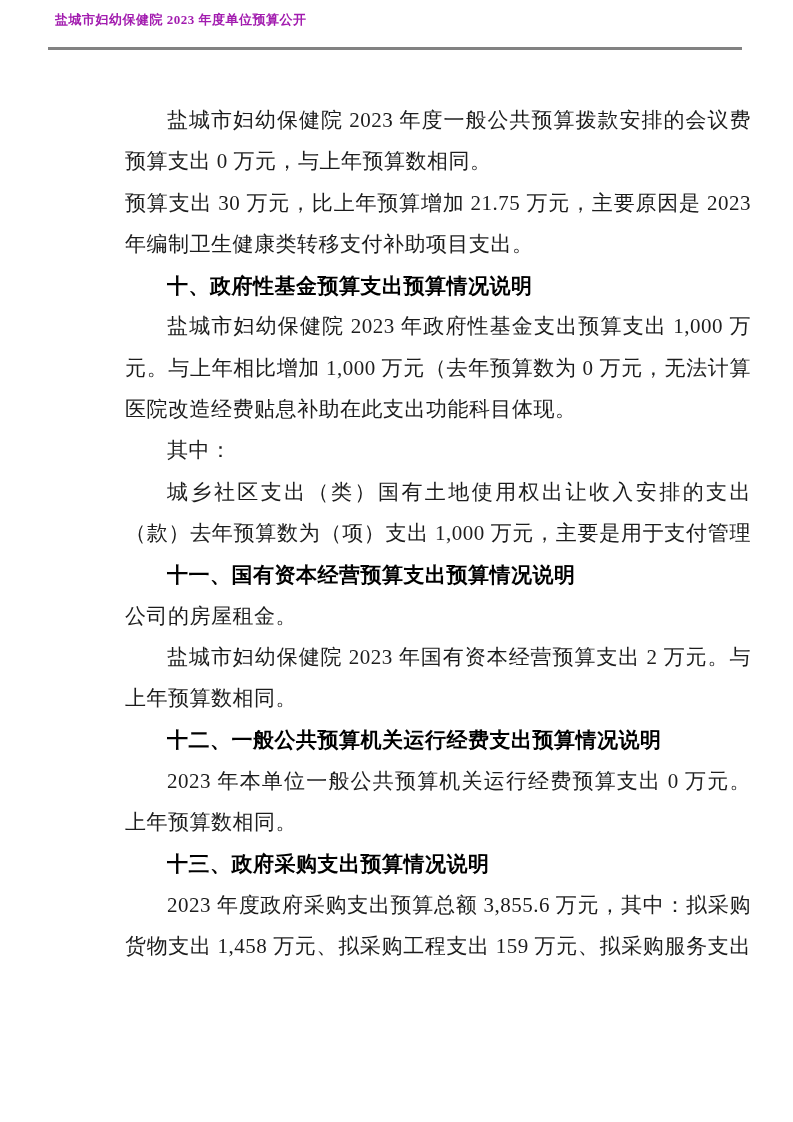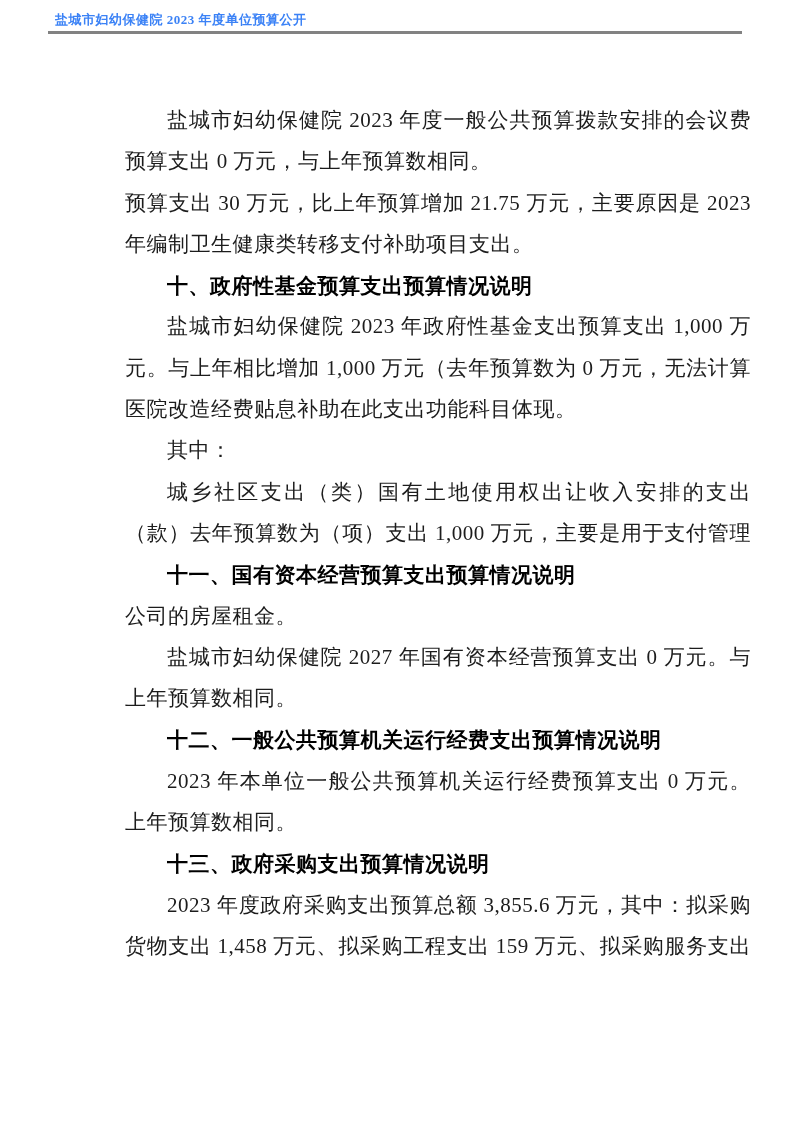--- a/index.html
+++ b/index.html
@@ -17,25 +17,25 @@
   }
   .header {
     position: absolute;
     left: 48px;
     top: 12px;
     width: 694px;
   }
   .header-title {
     display: block;
     padding-left: 7px;
-    padding-bottom: 4px;
+    padding-bottom: 20px;
     font-size: 13px;
     line-height: 15px;
     font-weight: bold;
-    color: #3b82f6;
+    color: #a21caf;
     letter-spacing: 0.5px;
   }
   .header-rule {
     width: 100%;
     height: 3px;
     background: #828282;
   }
   .doc-body {
     position: absolute;
     left: 85px;
@@ -95,21 +95,21 @@
       <div class="line">年编制卫生健康类转移支付补助项目支出。</div>
       <div class="line heading">十、政府性基金预算支出预算情况说明</div>
       <div class="line just ind">盐城市妇幼保健院 2023 年政府性基金支出预算支出 1,000 万</div>
       <div class="line just">元。与上年相比增加 1,000 万元（去年预算数为 0 万元，无法计算</div>
       <div class="line">医院改造经费贴息补助在此支出功能科目体现。</div>
       <div class="line ind">其中：</div>
       <div class="line just ind">城乡社区支出（类）国有土地使用权出让收入安排的支出</div>
       <div class="line just">（款）去年预算数为（项）支出 1,000 万元，主要是用于支付管理</div>
       <div class="line heading">十一、国有资本经营预算支出预算情况说明</div>
       <div class="line">公司的房屋租金。</div>
-      <div class="line just ind">盐城市妇幼保健院 2027 年国有资本经营预算支出 0 万元。与</div>
+      <div class="line just ind">盐城市妇幼保健院 2023 年国有资本经营预算支出 2 万元。与</div>
       <div class="line">上年预算数相同。</div>
       <div class="line heading">十二、一般公共预算机关运行经费支出预算情况说明</div>
       <div class="line just ind">2023 年本单位一般公共预算机关运行经费预算支出 0 万元。与</div>
       <div class="line">上年预算数相同。</div>
       <div class="line heading">十三、政府采购支出预算情况说明</div>
       <div class="line just ind">2023 年度政府采购支出预算总额 3,855.6 万元，其中：拟采购</div>
       <div class="line just">货物支出 1,458 万元、拟采购工程支出 159 万元、拟采购服务支出</div>
     </div>
 
   <div class="footer">

